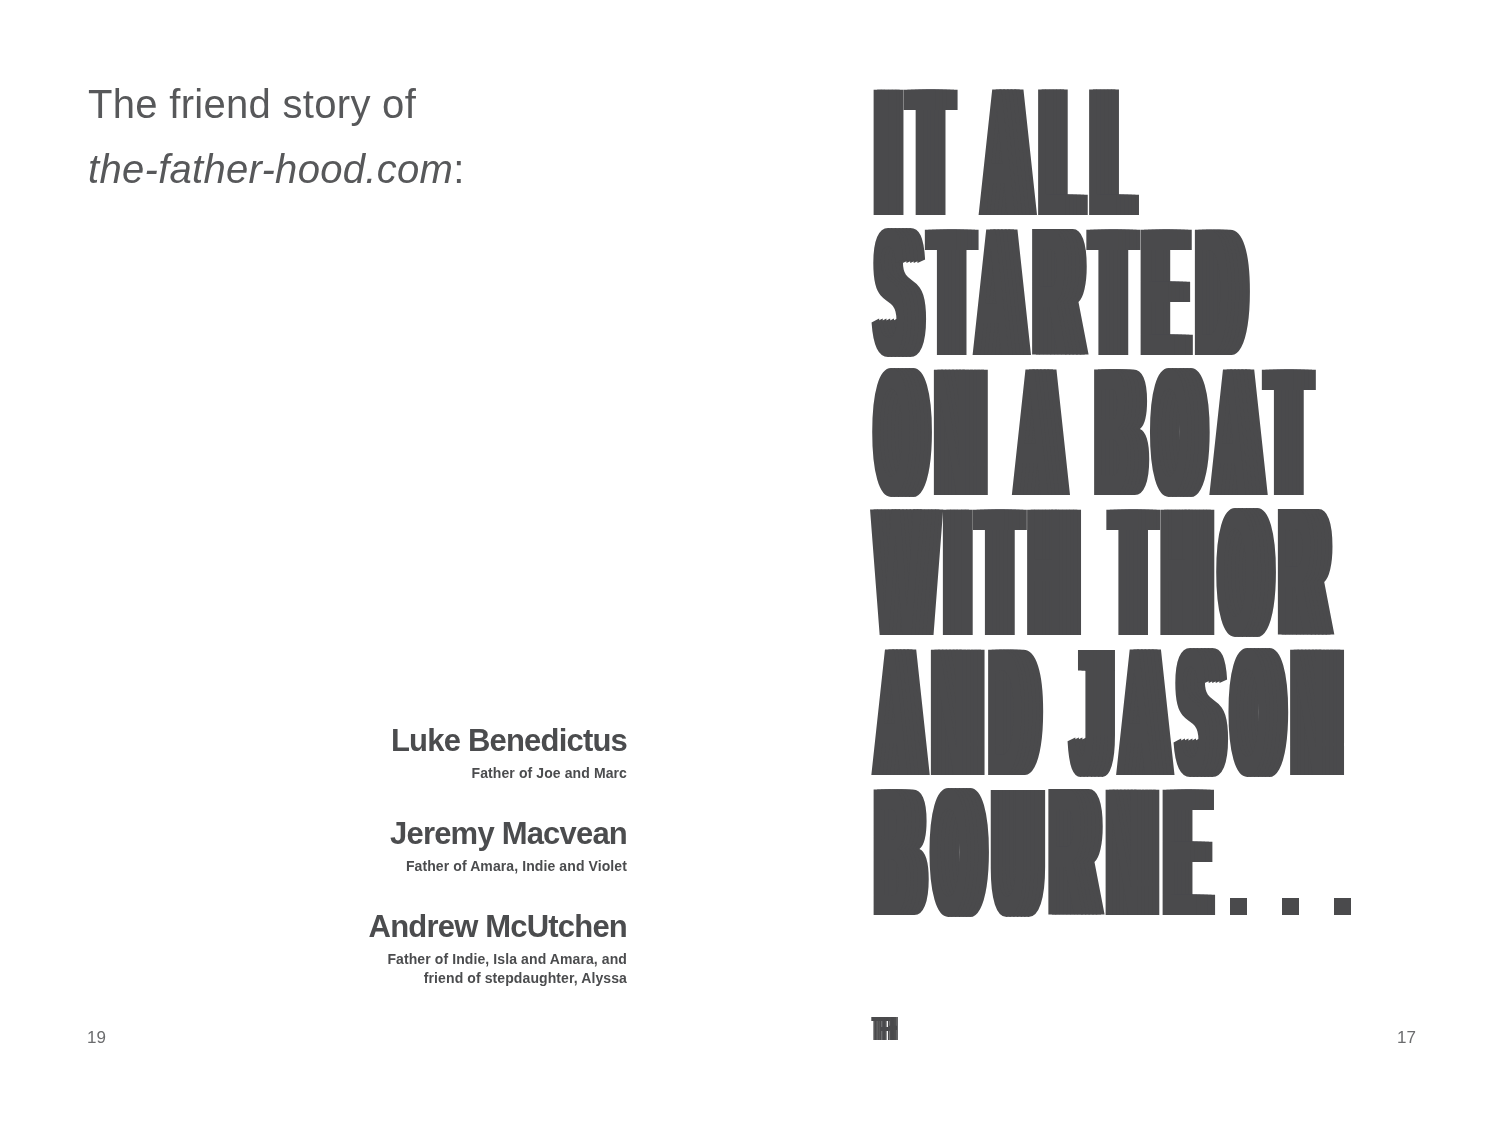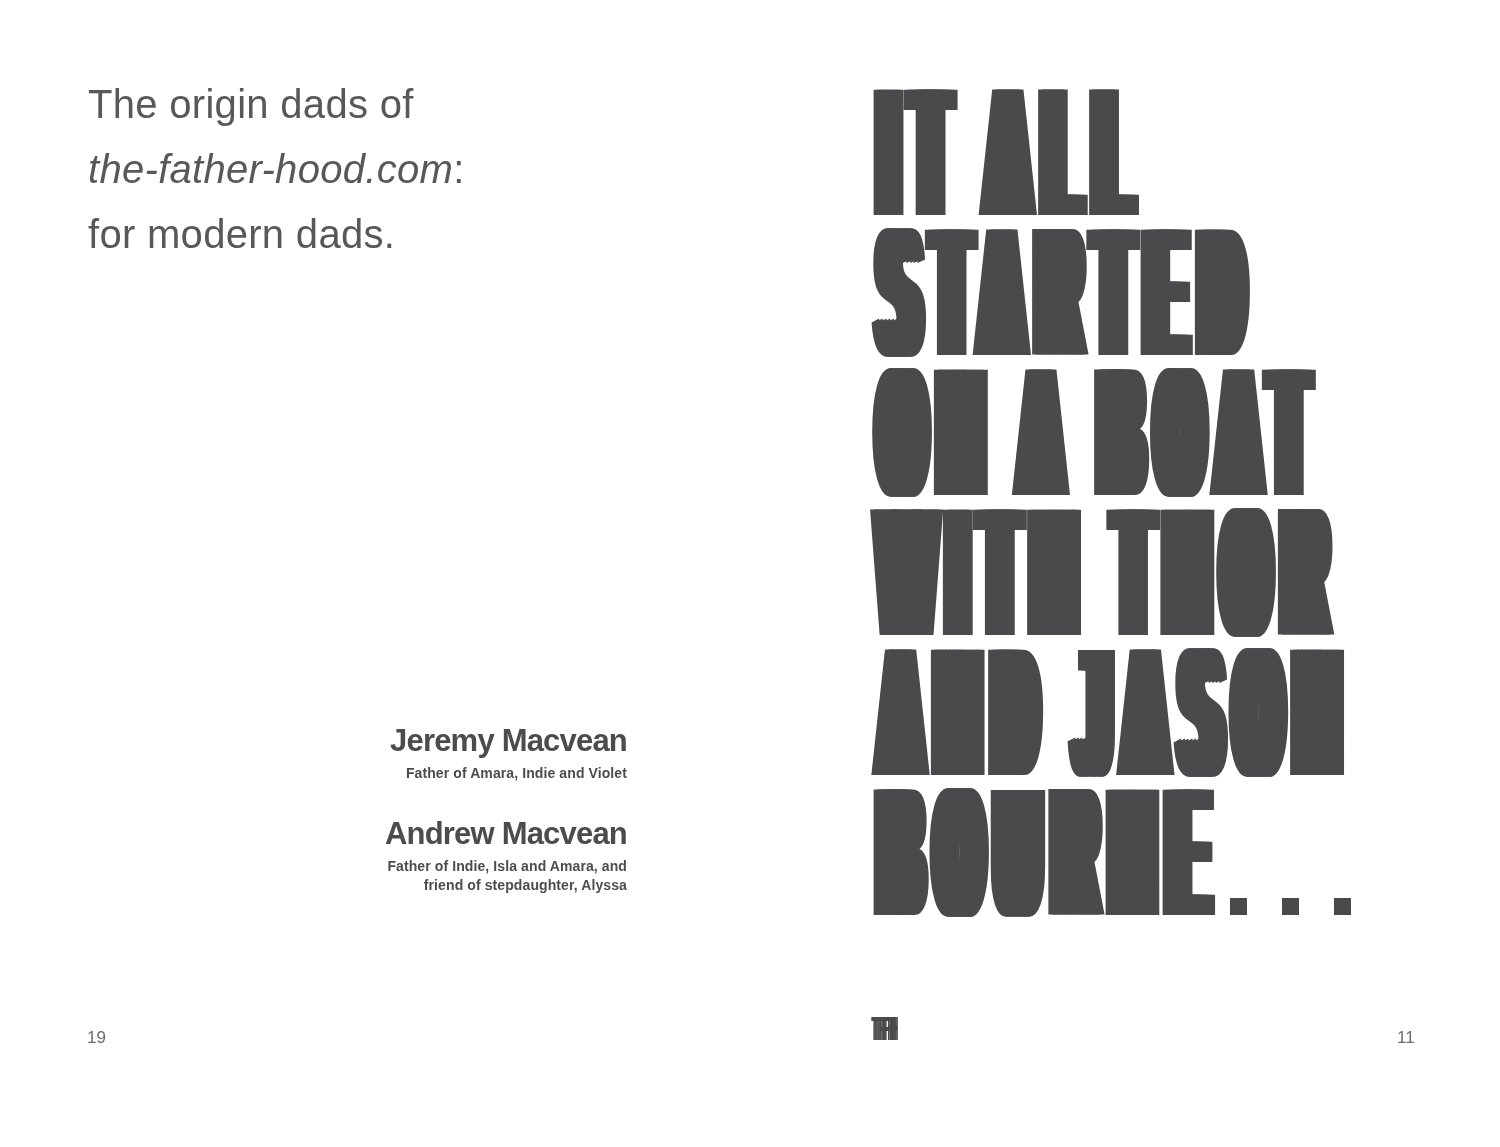--- a/index.html
+++ b/index.html
@@ -104,32 +104,35 @@
   }
 </style>
 </head>
 <body>
 
 <div class="spread">
 
   <section class="page page-left">
 
     <div class="intro">
-      <div class="intro-line">The origin dads of</div>
+      <div class="intro-line">The friend story of</div>
       <div class="intro-line"><span class="site">the-father-hood.com</span><span>:</span></div>
-      <div class="intro-line">for modern dads.</div>
     </div>
 
     <div class="authors">
+      <div class="author">
+        <div class="author-name">Luke Benedictus</div>
+        <div class="author-caption">Father of Joe and Marc</div>
+      </div>
       <div class="author">
         <div class="author-name">Jeremy Macvean</div>
         <div class="author-caption">Father of Amara, Indie and Violet</div>
       </div>
       <div class="author">
-        <div class="author-name">Andrew Macvean</div>
+        <div class="author-name">Andrew McUtchen</div>
         <div class="author-caption">Father of Indie, Isla and Amara, and</div>
         <div class="author-caption">friend of stepdaughter, Alyssa</div>
       </div>
     </div>
 
     <div class="page-num pn-left">19</div>
   </section>
 
   <section class="page page-right">
 
@@ -156,16 +159,16 @@
           <i class="dot"></i>
           <i class="dot"></i>
         </div>
       </div>
     </div>
 
     <div class="logo">
         <span>TFH</span>
       </div>
 
-    <div class="page-num pn-right">11</div>
+    <div class="page-num pn-right">17</div>
   </section>
 
 </div>
 
 </body></html>

